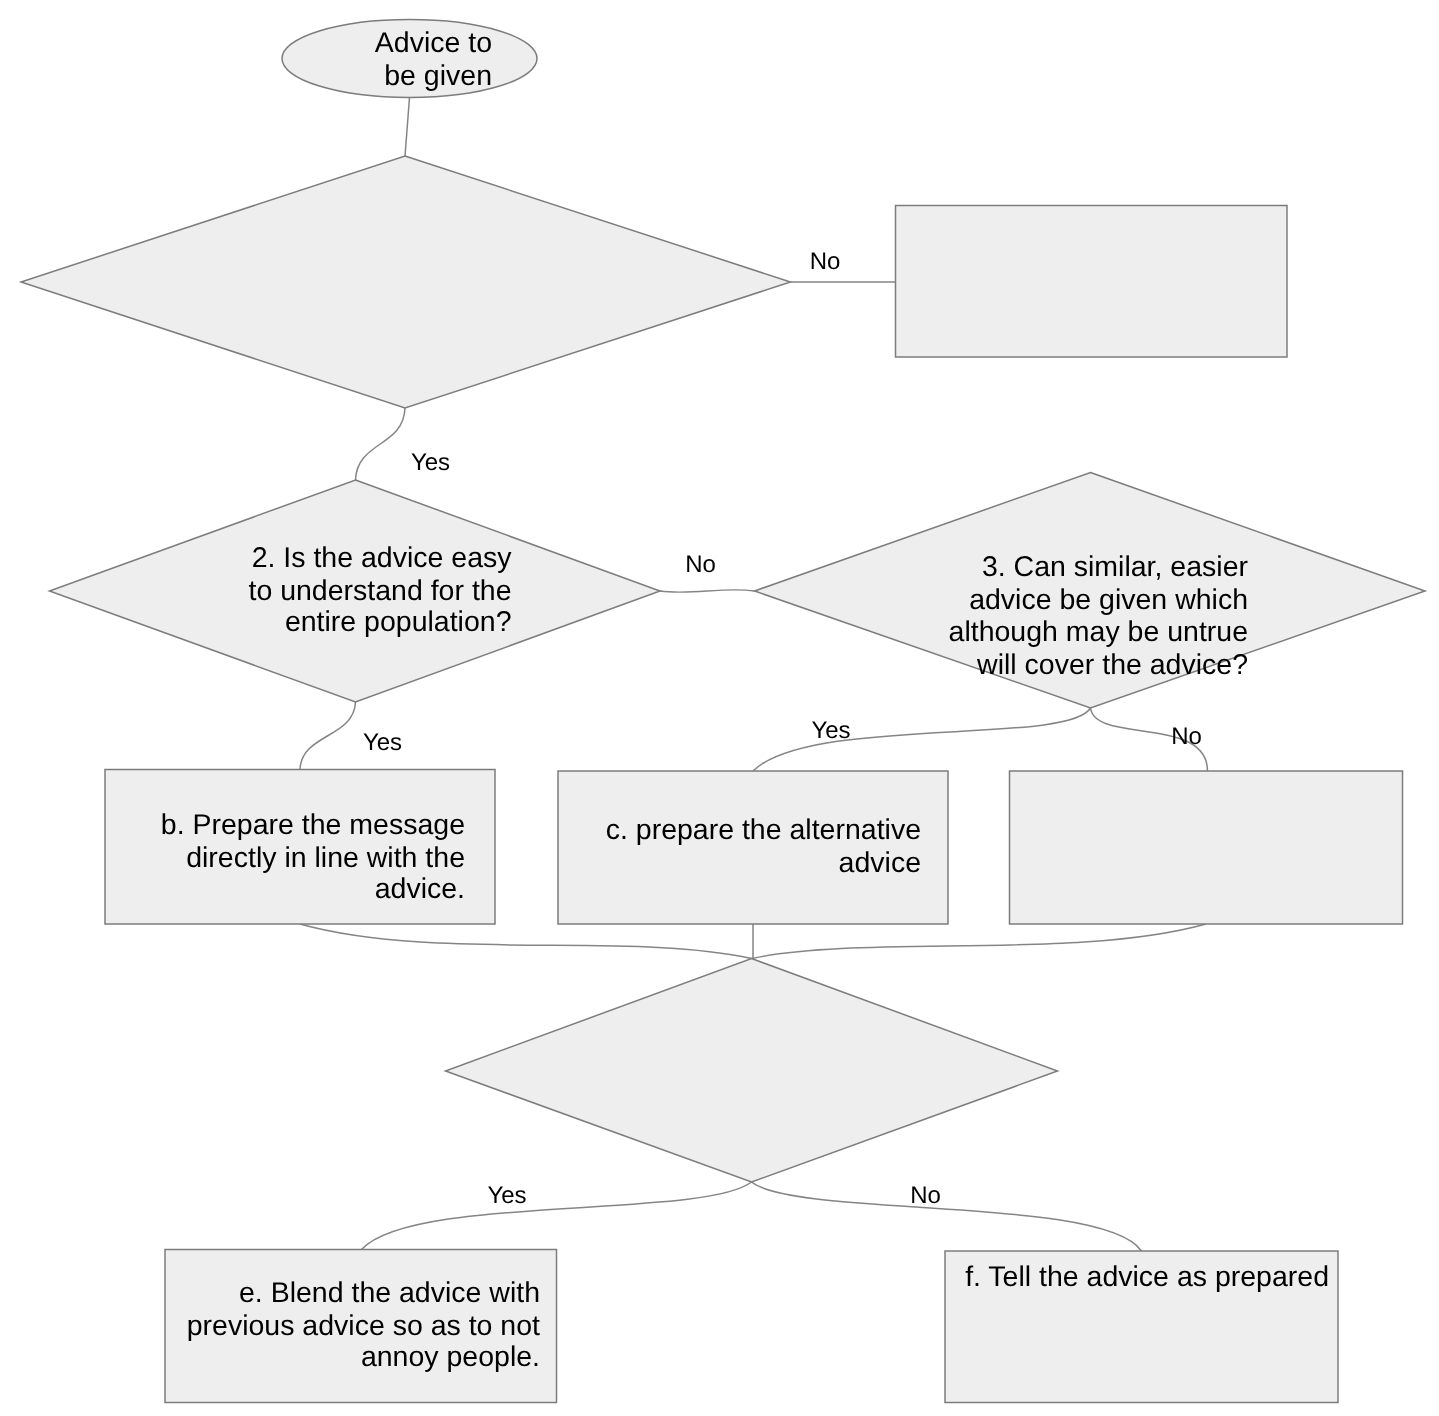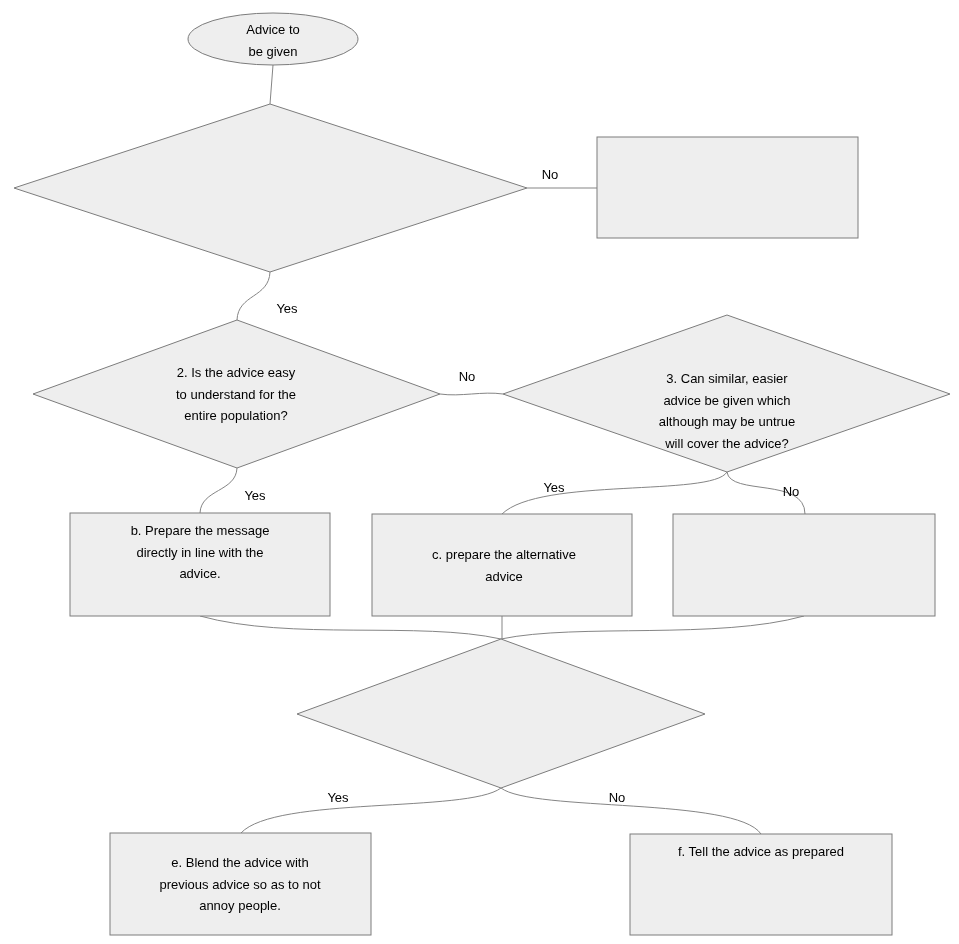--- a/index.html
+++ b/index.html
@@ -8,26 +8,26 @@
     background:var(--background,#ffffff);
     font-family:"Liberation Sans", sans-serif;
     color:var(--text,#000000);
     overflow:hidden;
   }
   svg.layer { position:absolute; left:0; top:0; }
   .node-shape { fill:var(--node-fill,#eeeeee); stroke:var(--node-stroke,#7f7f7f); stroke-width:1; }
   .edge { fill:none; stroke:var(--edge-stroke,#808080); stroke-width:1; }
   .label {
     position:absolute; transform:translate(-50%,-50%);
-    text-align:center; font-size:13px; line-height:21.5px;
+    text-align:right; font-size:19px; line-height:21.5px;
     white-space:pre-line;
   }
   .edge-label {
     position:absolute; transform:translateX(-50%);
-    font-size:13px; line-height:21px; white-space:nowrap;
+    font-size:16px; line-height:21px; white-space:nowrap;
   }
 </style>
 </head>
 <body>
 
 <div class="canvas">
 
   <svg class="layer" width="959" height="944" viewBox="0 0 959 944">
 
     <path class="edge" d="M273,65 L270,104"></path>
@@ -58,21 +58,21 @@
 
   <div class="label" style="left:273px; top:40px; width:110px;">Advice to
 be given</div>
   <div class="label" style="left:236px; top:394px; width:210px;">2. Is the advice easy
 to understand for the
 entire population?</div>
   <div class="label" style="left:727px; top:411px; width:210px;">3. Can similar, easier
 advice be given which
 although may be untrue
 will cover the advice?</div>
-  <div class="label" style="left:200px; top:552px; width:220px;">b. Prepare the message
+  <div class="label" style="left:200px; top:572px; width:220px;">b. Prepare the message
 directly in line with the
 advice.</div>
   <div class="label" style="left:504px; top:565px; width:220px;">c. prepare the alternative
 advice</div>
   <div class="label" style="left:240px; top:884px; width:240px;">e. Blend the advice with
 previous advice so as to not
 annoy people.</div>
   <div class="label" style="left:761px; top:852px; width:250px;">f. Tell the advice as prepared</div>
 
   <div class="edge-label" style="left:550px; top:164px;">No</div>

